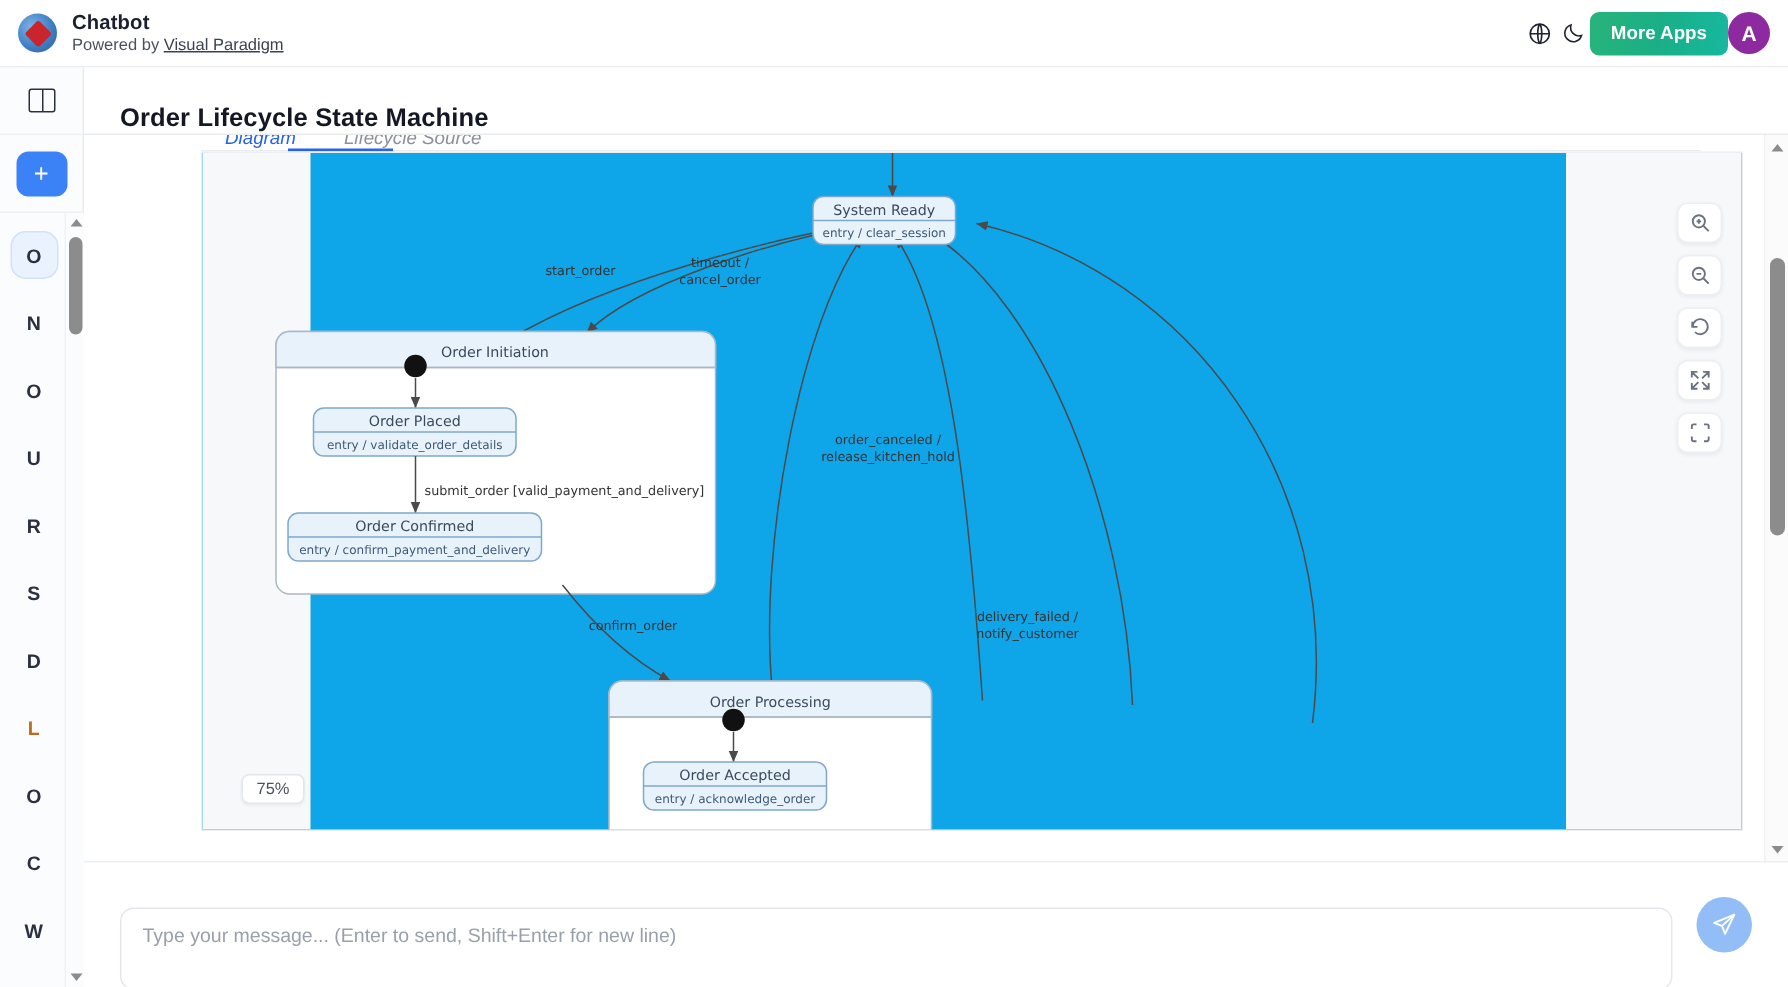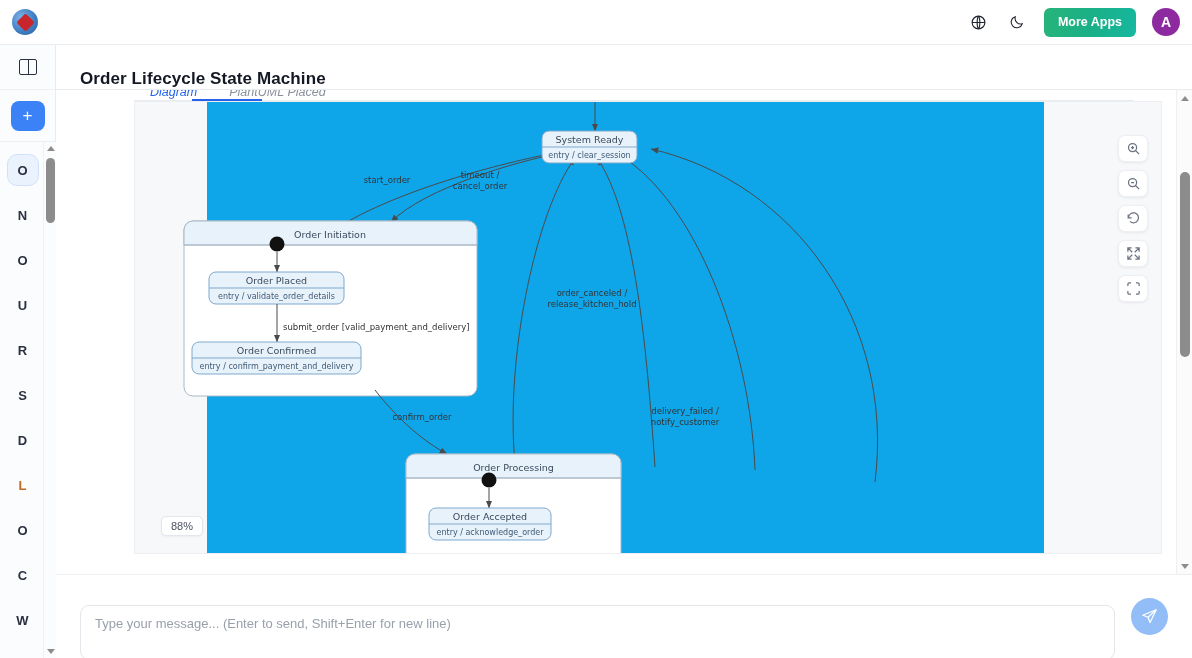--- a/index.html
+++ b/index.html
@@ -30,21 +30,21 @@
     width: 13px; height: 13px; margin: -6.5px 0 0 -6.5px;
     background: #c8252c; transform: rotate(45deg);
     border-radius: 2px;
   }
   .brand-text { line-height: 1.15; }
   .brand-title { font-size: 13.5px; font-weight: bold; color: #1b2030; letter-spacing: .1px; }
   .brand-sub { font-size: 11px; color: #4b5160; margin-top: 1px; }
   .brand-sub a { color: #3a4252; text-decoration: underline; }
   .brand-right {
     margin-left: auto; margin-right: 12px;
-    display: flex; align-items: center; gap: 16px;
+    display: flex; align-items: center; gap: 0;
   }
   .icon-btn {
     width: 22px; height: 22px; display: flex; align-items: center; justify-content: center;
     color: #1f2330; cursor: pointer;
   }
   .more-apps {
     height: 29px; padding: 0 14px; border: none; border-radius: 6px;
     background: linear-gradient(100deg, #27b47a 0%, #1aaf86 50%, #16b8a0 100%);
     color: #fff; font-size: 12.5px; font-weight: bold;
     font-family: "Liberation Sans", sans-serif;
@@ -203,20 +203,24 @@
     width: 37px; height: 37px; margin-left: 16px; border: none; border-radius: 50%;
     background: #93bdf7; color: #fff; display: flex; align-items: center; justify-content: center;
     cursor: pointer; flex: none;
   }
 </style>
 </head>
 <body>
 
 <div class="brandbar">
   <div class="brand-logo"></div>
+  <div class="brand-text">
+    <div class="brand-title">Chatbot</div>
+    <div class="brand-sub"><span>Powered by </span><a href="#">Visual Paradigm</a></div>
+  </div>
   <div class="brand-right">
     <div class="icon-btn" title="Language">
       <svg width="17" height="17" viewBox="0 0 24 24" fill="none" stroke="currentColor" stroke-width="1.6">
         <circle cx="12" cy="12" r="9"></circle>
           <path d="M3 12h18M12 3c2.5 2.8 2.5 15.2 0 18M12 3c-2.5 2.8-2.5 15.2 0 18"></path>
       </svg>
     </div>
     <div class="icon-btn" title="Theme">
       <svg width="16" height="16" viewBox="0 0 24 24" fill="none" stroke="currentColor" stroke-width="1.6">
         <path d="M20 14.5A8.4 8.4 0 0 1 9.5 4 8.5 8.5 0 1 0 20 14.5z"></path>
@@ -282,21 +286,21 @@
 
 <div class="page-head">
   <div class="page-title">Order Lifecycle State Machine</div>
 </div>
 
 <div class="main">
 
   <div class="tab-rule"></div>
   <div class="tabs">
     <div class="tab active">Diagram</div>
-    <div class="tab">PlantUML Placed</div>
+    <div class="tab">Lifecycle Source</div>
   </div>
   <div class="tab-underline"></div>
 
   <div class="canvas-wrap">
     <div class="canvas-inner">
       <div class="canvas-gutter"></div>
       <div class="canvas-gutter-r"></div>
 
       <svg class="diagram" width="1028" height="462" viewBox="0 0 1028 462">
         <defs>
@@ -417,21 +421,21 @@
             <path d="M9 3H3v6M15 3h6v6M9 21H3v-6M15 21h6v-6M3 3l7 7M21 3l-7 7M3 21l7-7M21 21l-7-7"></path>
           </svg>
         </div>
         <div class="zt">
           <svg width="15" height="15" viewBox="0 0 24 24" fill="none" stroke="currentColor" stroke-width="2">
             <path d="M8 3H5a2 2 0 0 0-2 2v3M16 3h3a2 2 0 0 1 2 2v3M8 21H5a2 2 0 0 1-2-2v-3M16 21h3a2 2 0 0 0 2-2v-3"></path>
           </svg>
         </div>
       </div>
 
-      <div class="zoom-level">88%</div>
+      <div class="zoom-level">75%</div>
     </div>
   </div>
 </div>
 
 <div class="outer-sb">
   <div class="sb-arrow up">
       <i></i>
     </div>
   <div class="sb-thumb"></div>
   <div class="sb-arrow down">

